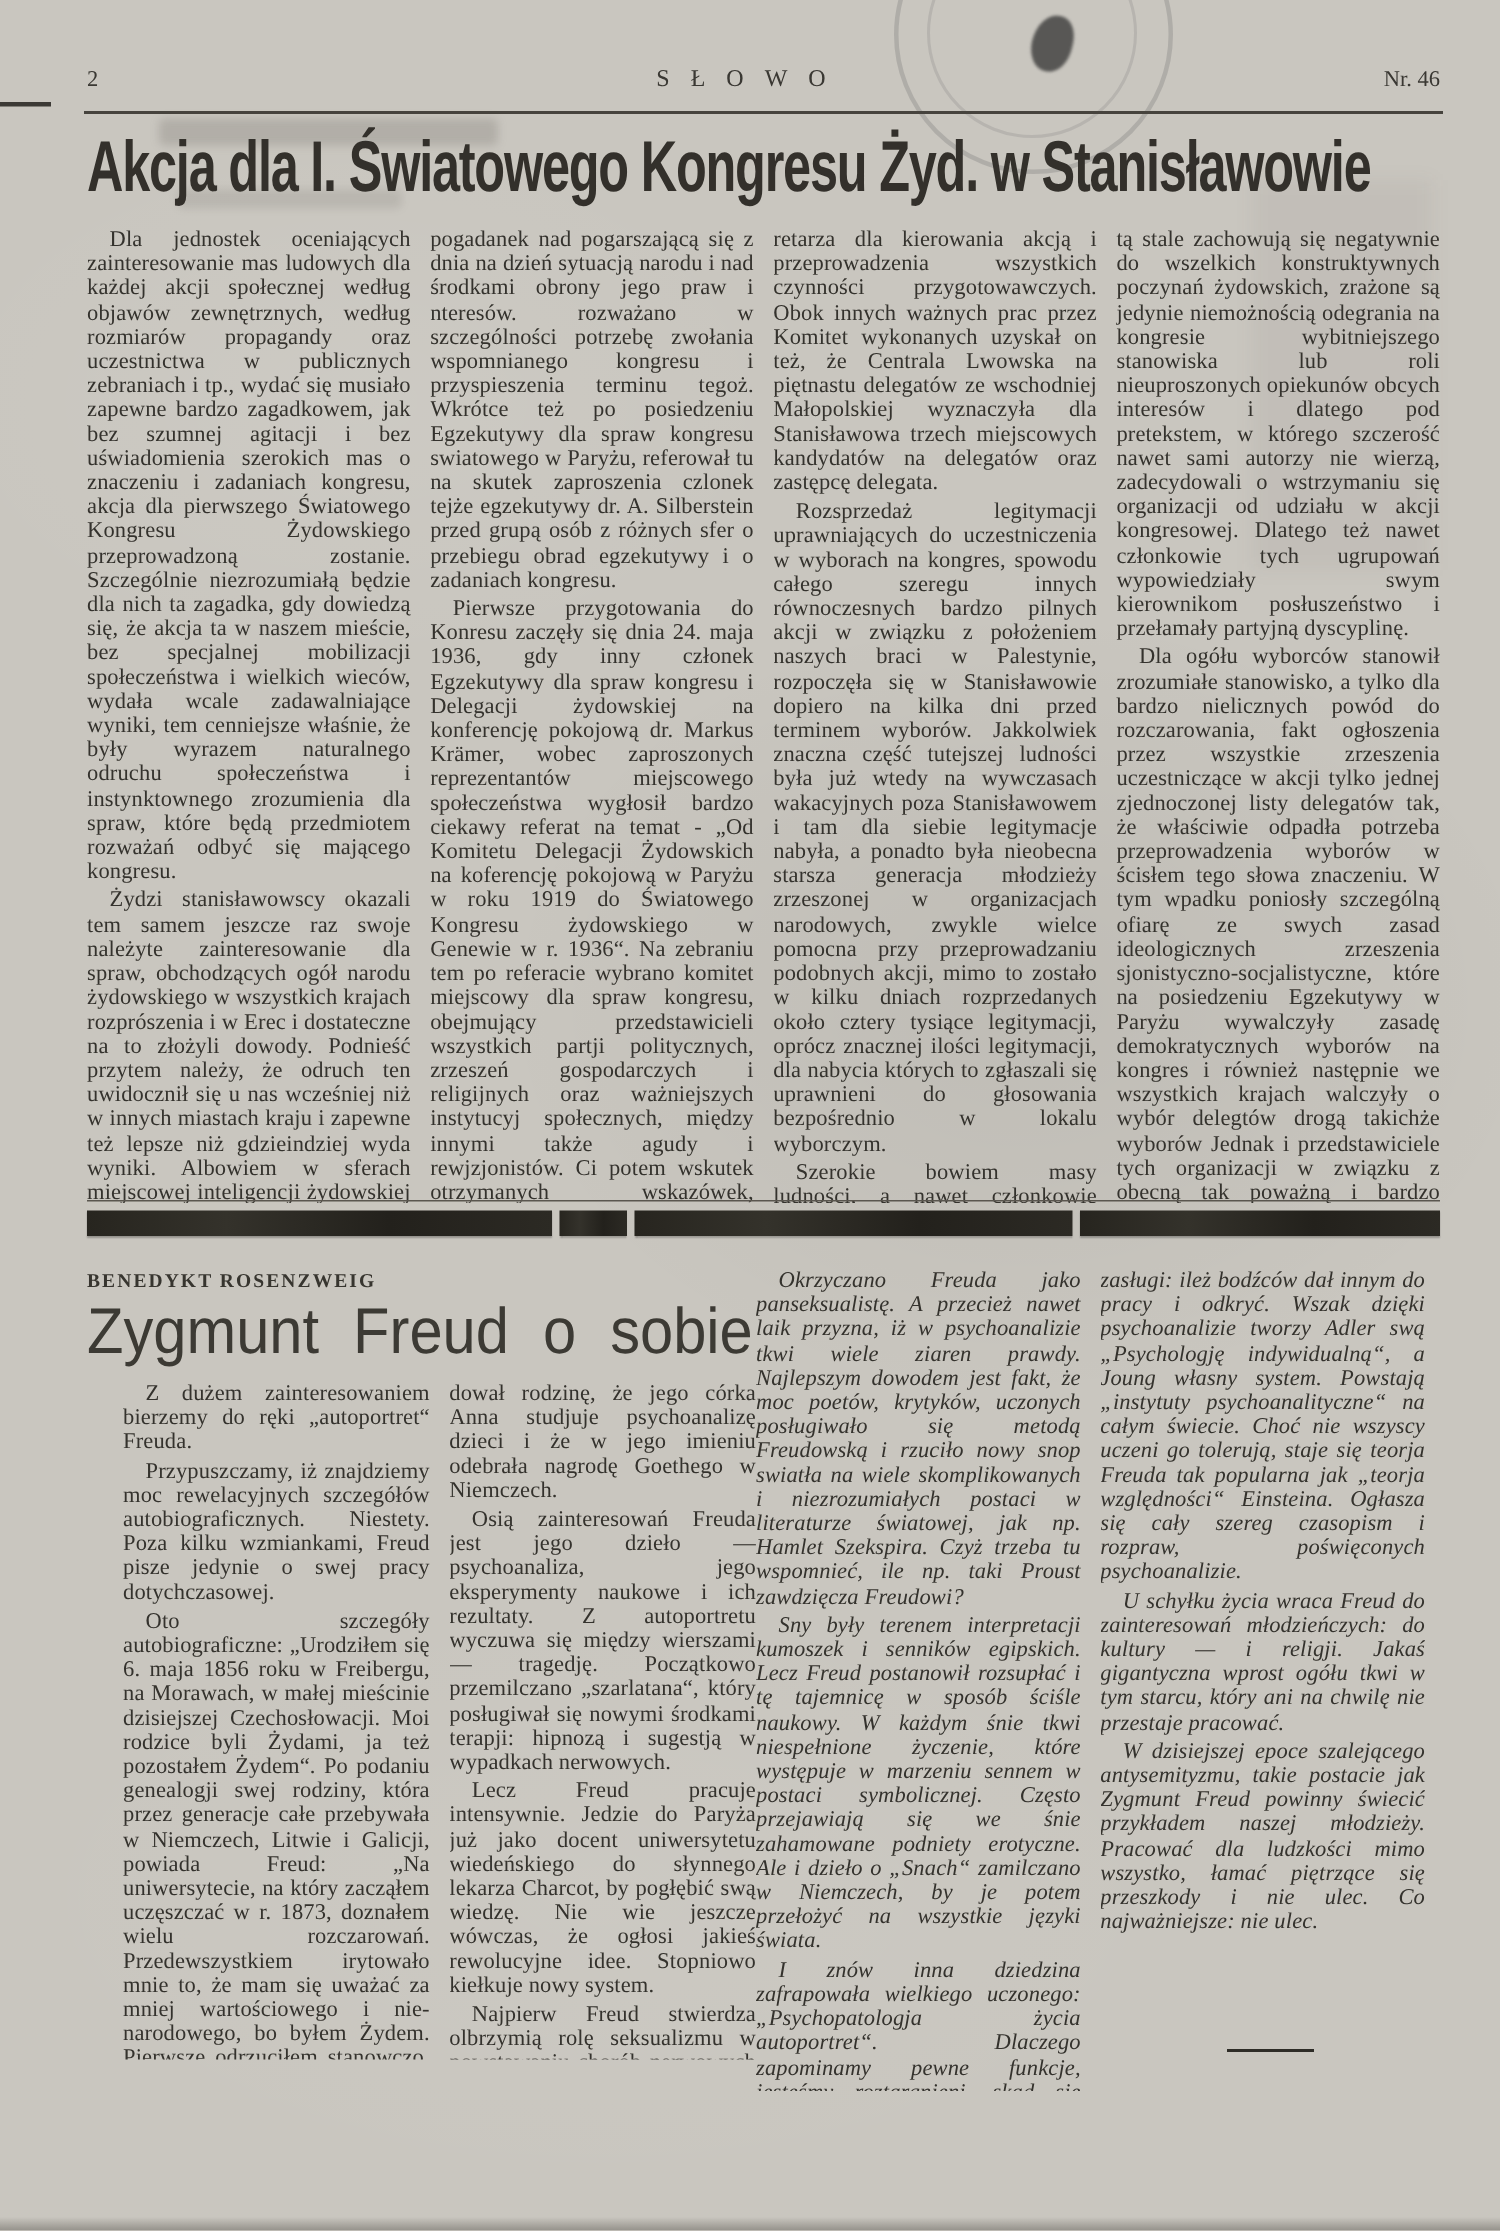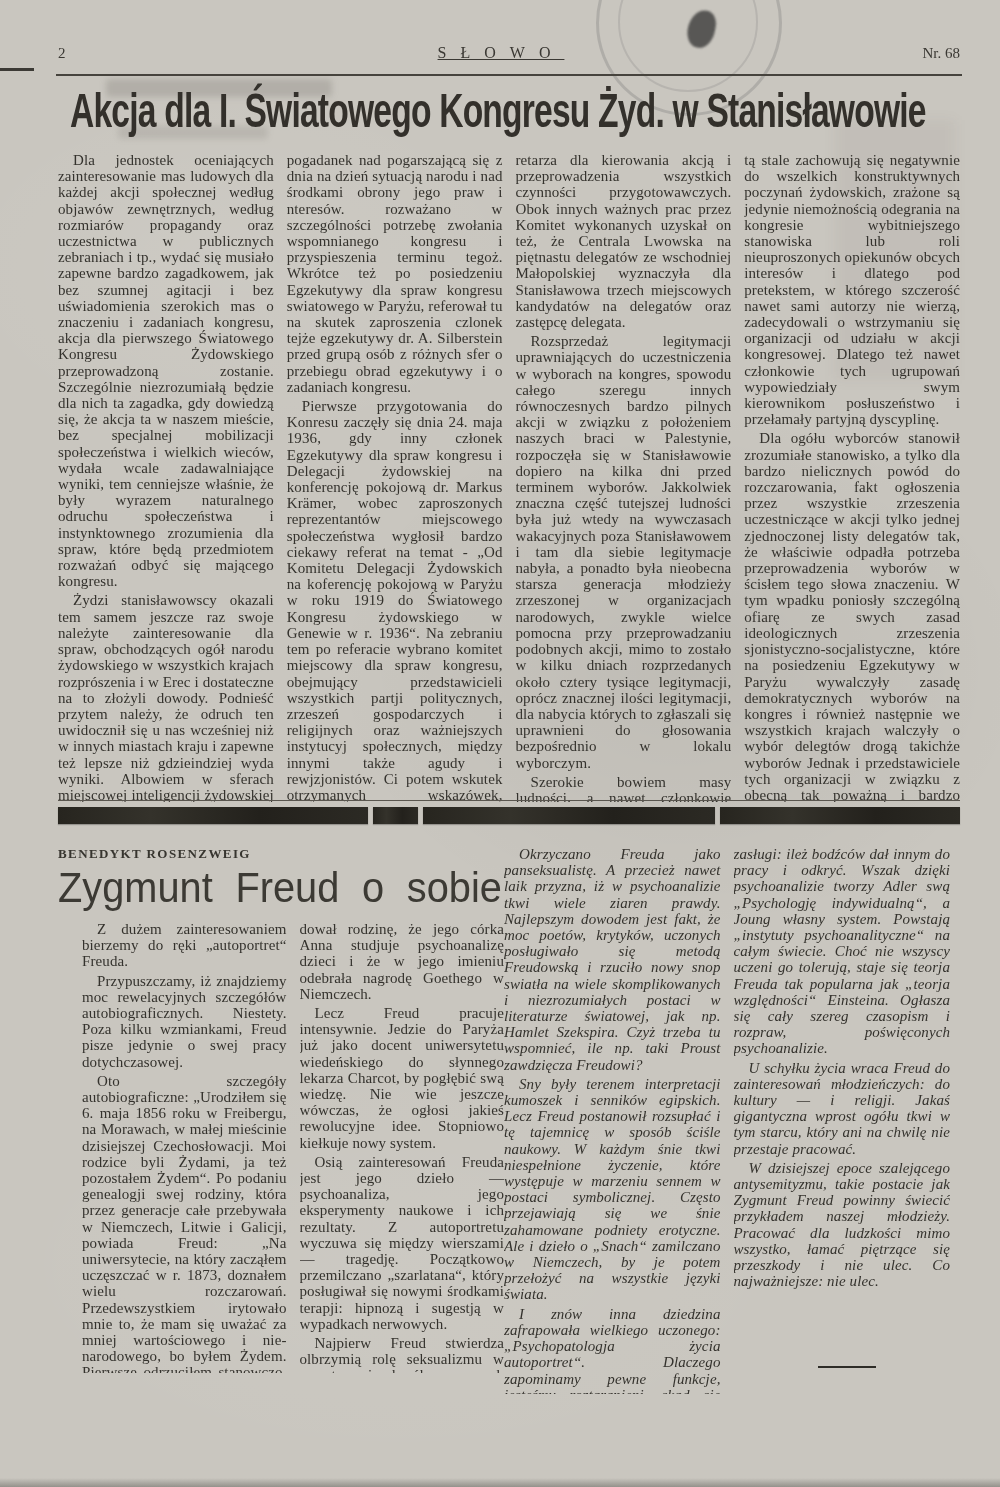--- a/index.html
+++ b/index.html
@@ -11,26 +11,26 @@
       radial-gradient(ellipse 500px 380px at 68% 45%, rgba(0,0,0,0.05), transparent 70%),
       radial-gradient(ellipse 600px 300px at 40% 85%, rgba(255,255,255,0.05), transparent 70%),
       #c9c6bf;
     font-family:"Liberation Serif", serif;
     color:#34322d;
   }
   .page::after{content:"";position:absolute;left:0;right:0;bottom:0;height:9px;
     background:linear-gradient(to top, rgba(85,82,76,0.45), rgba(85,82,76,0));}
   
   .hdr{position:absolute;left:58px;width:902px;top:44px;display:flex;justify-content:space-between;align-items:baseline;font-size:15px;color:#3a3833;}
-  .masthead{letter-spacing:14px;font-size:16px;margin-left:14px;text-decoration:underline;}
+  .masthead{letter-spacing:14px;font-size:16px;margin-left:14px;}
   .issue{font-size:15px;}
   .hdr-rule{position:absolute;left:56px;width:906px;top:74px;border-top:2px solid #46433d;}
   .corner-mark{position:absolute;left:0;top:68px;width:34px;border-top:3px solid #3c3a35;}
   
-  .headline1{position:absolute;left:70px;top:84px;width:902px;overflow:visible;}
+  .headline1{position:absolute;left:58px;top:84px;width:902px;overflow:visible;}
   .headline1 .hl-inner{display:inline-block;white-space:nowrap;
     font-family:"Liberation Sans", sans-serif;font-weight:700;font-size:42px;letter-spacing:-1px;
     color:#33302b;transform:scaleX(0.80) scaleY(1.14);transform-origin:left top;}
   
   .cols{display:flex;gap:13px;}
   .col{flex:1;overflow:hidden;text-align:justify;font-size:15px;line-height:16.2px;letter-spacing:0.1px;}
   .col p{margin:0 0 3px 0;text-indent:15px;}
   .col.cont p:first-child{text-indent:0;}
   .a1-cols{position:absolute;left:58px;top:152px;width:902px;height:650px;}
   
@@ -69,21 +69,21 @@
   <div class="stamp-inner"></div>
   <div class="ink-blob"></div>
   <div class="smudge smudge1"></div>
   <div class="smudge smudge2"></div>
   <div class="ghost"></div>
   <div class="corner-mark"></div>
 
   <div class="hdr">
     <span>2</span>
     <span class="masthead">SŁOWO</span>
-    <span class="issue">Nr. 68</span>
+    <span class="issue">Nr. 46</span>
   </div>
   <div class="hdr-rule"></div>
 
   <div class="headline1">
     <span class="hl-inner">Akcja dla I. Światowego Kongresu Żyd. w Stanisławowie</span>
   </div>
 
   <div class="cols a1-cols">
     <div class="col">
         <p>Dla jednostek oceniających zainteresowanie mas ludowych dla każdej akcji społecznej według objawów zewnętrznych, według rozmiarów propagandy oraz uczestnictwa w publicznych zebraniach i tp., wydać się musiało zapewne bardzo zagadkowem, jak bez szumnej agitacji i bez uświadomienia szerokich mas o znaczeniu i zadaniach kongresu, akcja dla pierwszego Światowego Kongresu Żydowskiego przeprowadzoną zostanie. Szczególnie niezrozumiałą będzie dla nich ta zagadka, gdy dowiedzą się, że akcja ta w naszem mieście, bez specjalnej mobilizacji społeczeństwa i wielkich wieców, wydała wcale zadawalniające wyniki, tem cenniejsze właśnie, że były wyrazem naturalnego odruchu społeczeństwa i instynktownego zrozumienia dla spraw, które będą przedmiotem rozważań odbyć się mającego kongresu.</p>
@@ -119,22 +119,22 @@
         <span class="a2-headline">Zygmunt Freud o sobie</span>
       </div>
       <div class="cols a2-left-cols">
         <div class="col">
             <p>Z dużem zainteresowaniem bierzemy do ręki „autoportret“ Freuda.</p>
             <p>Przypuszczamy, iż znajdziemy moc rewelacyjnych szczegółów autobiograficznych. Niestety. Poza kilku wzmiankami, Freud pisze jedynie o swej pracy dotychczasowej.</p>
             <p>Oto szczegóły autobiograficzne: „Urodziłem się 6. maja 1856 roku w Freibergu, na Morawach, w małej mieścinie dzisiejszej Czechosłowacji. Moi rodzice byli Żydami, ja też pozostałem Żydem“. Po podaniu genealogji swej rodziny, która przez generacje całe przebywała w Niemczech, Litwie i Galicji, powiada Freud: „Na uniwersytecie, na który zacząłem uczęszczać w r. 1873, doznałem wielu rozczarowań. Przedewszystkiem irytowało mnie to, że mam się uważać za mniej wartościowego i nie-narodowego, bo byłem Żydem. Pierwsze odrzuciłem stanowczo. Nigdy nie rozumiałem. dlaczego mam się wstydzić mego pochodzenia, czy rasy — jak już wtedy mówiono. Z narodowej wspólnoty — Freud ma na myśli narodowość niemiecką — zrezygnowałem bez wielkiego żalu“.</p>
           </div>
         <div class="col cont">
             <p>dował rodzinę, że jego córka Anna studjuje psychoanalizę dzieci i że w jego imieniu odebrała nagrodę Goethego w Niemczech.</p>
+            <p>Osią zainteresowań Freuda jest jego dzieło — psychoanaliza, jego eksperymenty naukowe i ich rezultaty. Z autoportretu wyczuwa się między wierszami — tragedję. Początkowo przemilczano „szarlatana“, który posługiwał się nowymi środkami terapji: hipnozą i sugestją w wypadkach nerwowych.</p>
             <p>Lecz Freud pracuje intensywnie. Jedzie do Paryża już jako docent uniwersytetu wiedeńskiego do słynnego lekarza Charcot, by pogłębić swą wiedzę. Nie wie jeszcze wówczas, że ogłosi jakieś rewolucyjne idee. Stopniowo kiełkuje nowy system.</p>
-            <p>Osią zainteresowań Freuda jest jego dzieło — psychoanaliza, jego eksperymenty naukowe i ich rezultaty. Z autoportretu wyczuwa się między wierszami — tragedję. Początkowo przemilczano „szarlatana“, który posługiwał się nowymi środkami terapji: hipnozą i sugestją w wypadkach nerwowych.</p>
             <p>Najpierw Freud stwierdza olbrzymią rolę seksualizmu w powstawaniu chorób nerwowych w szczególności, a w życiu ludzi dorosłych i dzieci wogóle. Nie w smak lekarzom ta hipoteza. Jakto ? Czyż dziecko miałoby już odczuwać pewne podniety seksualne, synek miałby kochać matkę, a nienawidzieć ojca? — kompleks Edypa — wszak to są rojenia fantasty!</p>
           </div>
       </div>
     </div>
     <div class="cols a2-right">
       <div class="col">
           <p>Okrzyczano Freuda jako panseksualistę. A przecież nawet laik przyzna, iż w psychoanalizie tkwi wiele ziaren prawdy. Najlepszym dowodem jest fakt, że moc poetów, krytyków, uczonych posługiwało się metodą Freudowską i rzuciło nowy snop swiatła na wiele skomplikowanych i niezrozumiałych postaci w literaturze światowej, jak np. Hamlet Szekspira. Czyż trzeba tu wspomnieć, ile np. taki Proust zawdzięcza Freudowi?</p>
           <p>Sny były terenem interpretacji kumoszek i senników egipskich. Lecz Freud postanowił rozsupłać i tę tajemnicę w sposób ściśle naukowy. W każdym śnie tkwi niespełnione życzenie, które występuje w marzeniu sennem w postaci symbolicznej. Często przejawiają się we śnie zahamowane podniety erotyczne. Ale i dzieło o „Snach“ zamilczano w Niemczech, by je potem przełożyć na wszystkie języki świata.</p>
           <p>I znów inna dziedzina zafrapowała wielkiego uczonego: „Psychopatologja życia autoportret“. Dlaczego zapominamy pewne funkcje, jesteśmy roztargnieni, skąd się biorą przeoczenia i td. — Oto splot zagadnień, który stanowi oś tego rewelacyjnego dzieła.</p>
           <p>Nie zawsze zgadzamy się z Freudem w stu procentach. Lecz mimo to położył on dla wiedzy kolosalne</p>

